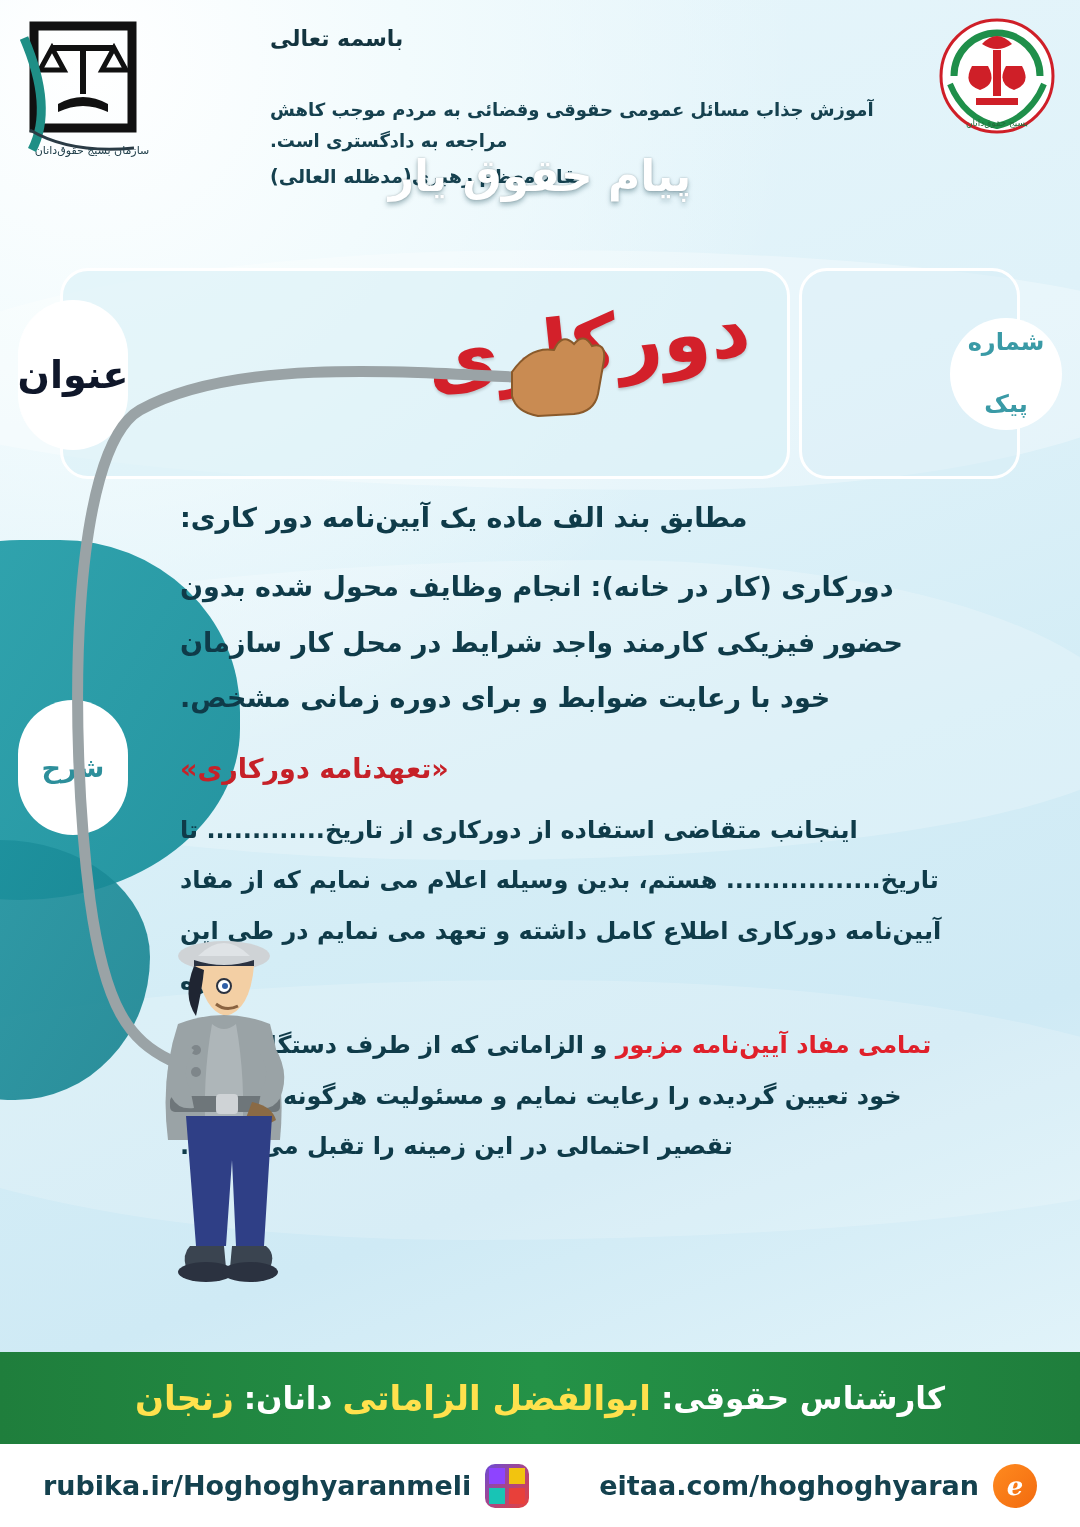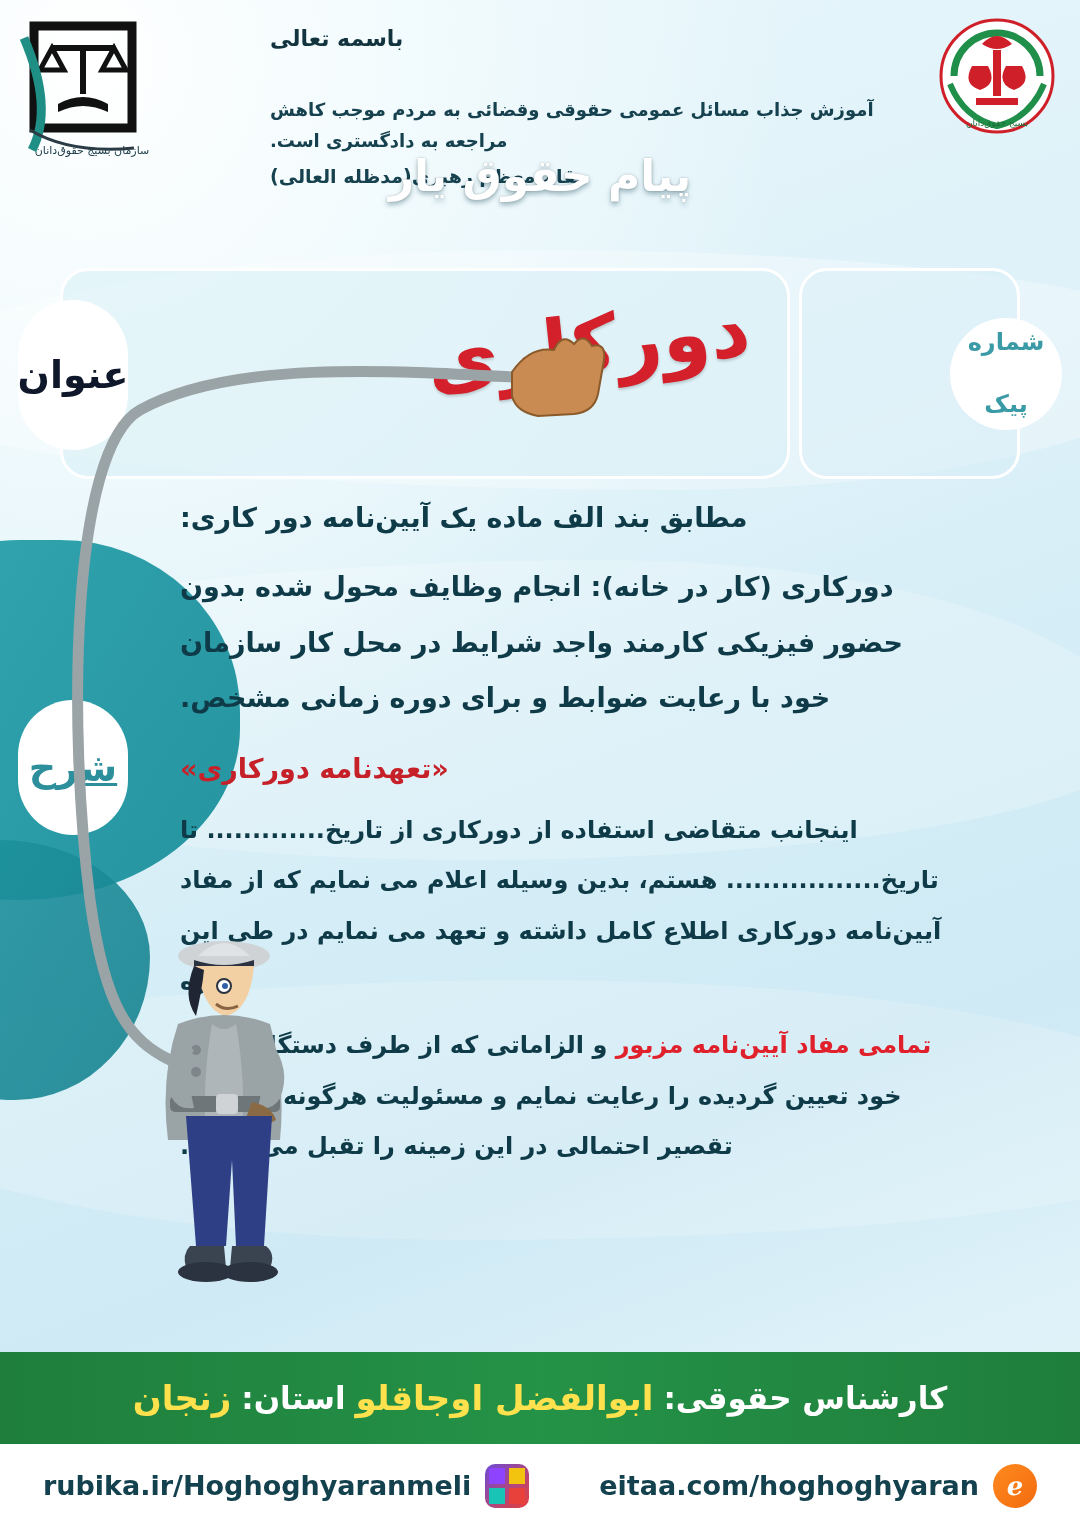--- a/index.html
+++ b/index.html
@@ -84,21 +84,21 @@
     display:flex;flex-direction:column;align-items:center;justify-content:center;
     line-height:1.15;
     gap:34px;
   }
   .shomare-badge span{font-size:24px;font-weight:bold;color:#3a9aa6;}
   .sharh-badge{
     position:absolute;top:700px;left:18px;width:110px;height:135px;
     background:#ffffff;border-radius:60px;
     display:flex;align-items:center;justify-content:center;
   }
-  .sharh-badge span{font-size:38px;font-weight:bold;color:#2d8f9b;text-decoration:underline;}
+  .sharh-badge span{font-size:27px;font-weight:bold;color:#2d8f9b;}
 
   .doc-title{
     position:absolute;top:300px;right:330px;
     font-size:78px;font-weight:bold;color:#d3202a;
     transform:rotate(-6deg);
     text-shadow:0 2px 3px rgba(0,0,0,.18);
   }
 
   
   .cable{position:absolute;top:300px;left:60px;width:580px;height:800px;}
@@ -260,22 +260,22 @@
       <path d="M66 196 l86 0 l-8 130 l-28 0 l-4 -86 l-6 86 l-30 0z" fill="#2f3f86"></path>
       <path d="M70 326 l34 0 l2 22 l-40 0 q-4 -14 4 -22z" fill="#3a4450"></path>
       <path d="M112 326 l34 0 q10 8 4 22 l-40 0z" fill="#3a4450"></path>
       <ellipse cx="86" cy="352" rx="28" ry="10" fill="#2b3240"></ellipse>
       <ellipse cx="130" cy="352" rx="28" ry="10" fill="#2b3240"></ellipse>
     </svg>
   </div>
 
   <div class="footer-bar">
     <span>کارشناس حقوقی:</span>
-    <span class="name">ابوالفضل اوجاقلو</span>
-    <span>استان:</span>
+    <span class="name">ابوالفضل الزاماتی</span>
+    <span>دانان:</span>
     <span class="province">زنجان</span>
   </div>
 
   <div class="footer-links">
     <div class="link-item">
       <span class="eitaa-ic">ℯ</span>
       <span class="txt">eitaa.com/hoghoghyaran</span>
     </div>
     <div class="link-item">
       <span class="rubika-ic">

